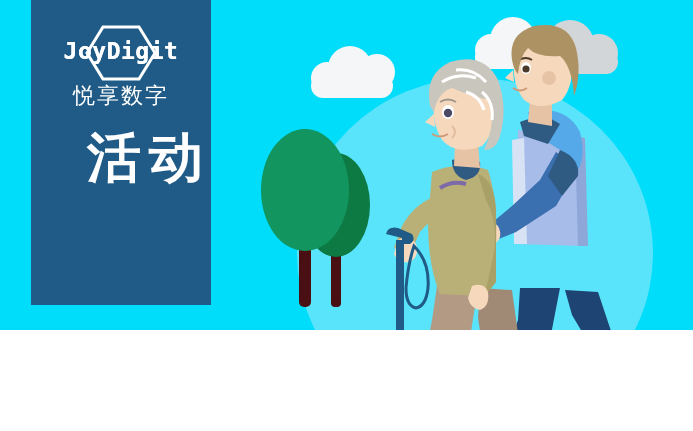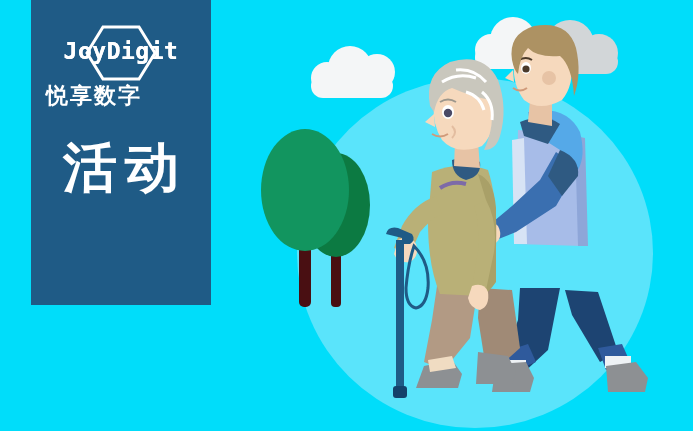--- a/index.html
+++ b/index.html
@@ -3,21 +3,21 @@
 <meta charset="utf-8">
 <style>
   html, body {
     margin: 0;
     padding: 0;
     background: #ffffff;
   }
   #canvas {
     position: relative;
     width: 693px;
-    height: 431px;
+    height: 330px;
     overflow: hidden;
     font-family: "Liberation Sans", sans-serif;
     background: #00ddfa;
   }
   .scene-svg {
     position: absolute;
     left: 0;
     top: 0;
     width: 693px;
     height: 431px;
@@ -63,31 +63,31 @@
     letter-spacing: 0.5px;
     line-height: 30px;
     z-index: 2;
     text-shadow: 0 0 0 #fff;
   }
   #brand-cn {
     position: absolute;
     left: 0;
     top: 60px;
     width: 150px;
-    text-align: left;
+    text-align: center;
     color: #ffffff;
     font-size: 22px;
-    font-weight: bold;
+    font-weight: normal;
     letter-spacing: 2px;
     line-height: 28px;
   }
   #headline {
-    margin-top: 16px;
+    margin-top: 6px;
     width: 180px;
-    text-align: center;
+    text-align: right;
     color: #ffffff;
   }
   .headline-line {
     font-size: 54px;
     font-weight: bold;
     letter-spacing: 8px;
     line-height: 66px;
     text-indent: 8px;
     display: block;
   }

